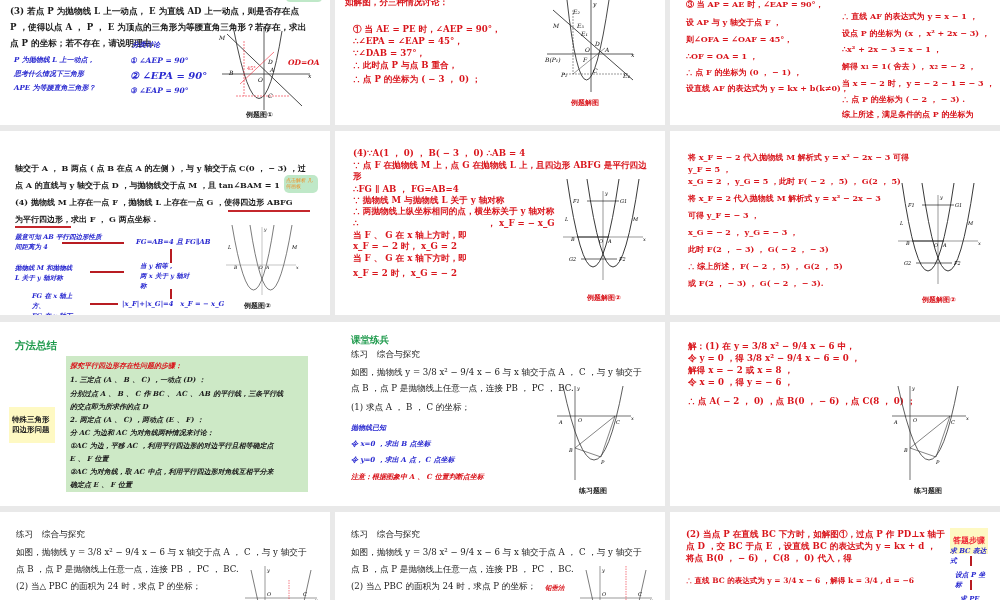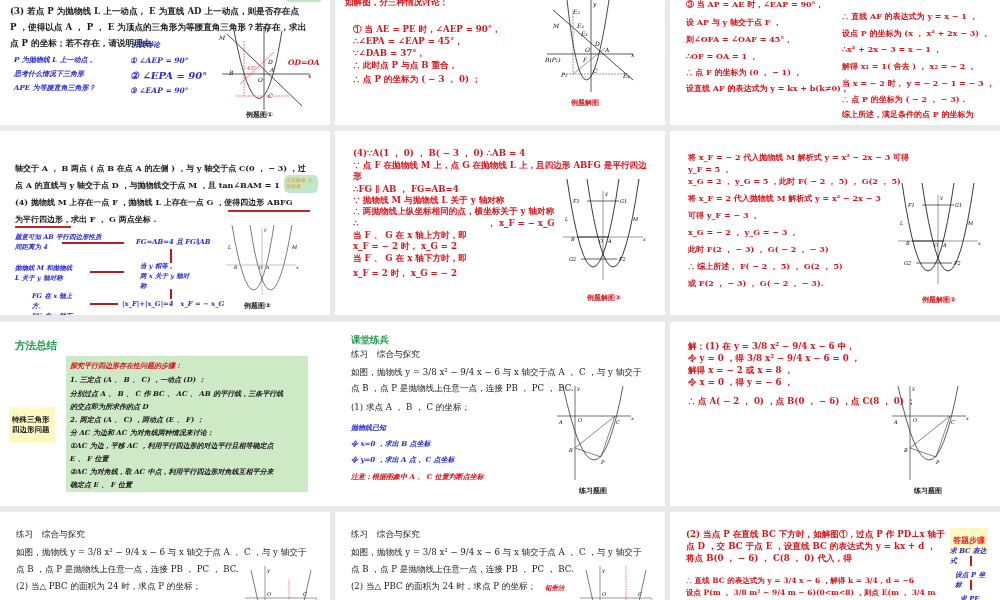--- a/index.html
+++ b/index.html
@@ -331,21 +331,20 @@
       <text x="70" y="36" font-size="5" font-style="italic">x</text>
       <text x="22" y="6" font-size="5" font-style="italic">y</text>
     </svg>
   </div>
 
   <div class="slide" style="left:670px;top:518px;width:330px;height:95px;">
     <div class="line r" style="left:16px;top:17px;">(2) 当点 P 在直线 BC 下方时，如解图①，过点 P 作 PD⊥x 轴于</div>
     <div class="line r" style="left:16px;top:29px;">点 D ，交 BC 于点 E ，设直线 BC 的表达式为 y = kx + d ，</div>
     <div class="line r" style="left:16px;top:41px;">将点 B(0 ， − 6) ， C(8 ， 0) 代入，得</div>
     <div class="line r" style="left:16px;top:63px;font-size:7.5px;">∴ 直线 BC 的表达式为 y = 3/4 x − 6 ，解得 k = 3/4 , d = −6</div>
-    <div class="line r" style="left:16px;top:75px;font-size:7.5px;">设点 P(m ， 3/8 m² − 9/4 m − 6)(0&lt;m&lt;8) ，则点 E(m ， 3/4 m</div>
     <div class="line r" style="left:16px;top:87px;font-size:7.5px;">− 6) ，</div>
     <div class="tag" style="left:280px;top:16px;color:#e23;font-size:8px;">答题步骤</div>
     <div class="line bl" style="left:280px;top:34px;font-size:6.8px;">求 BC 表达</div>
     <div class="line bl" style="left:280px;top:44px;font-size:6.8px;">式</div>
     <div class="connector" style="left:300px;top:44px;width:1.5px;height:10px;"></div>
     <div class="line bl" style="left:285px;top:58px;font-size:6.8px;">设点 P 坐</div>
     <div class="line bl" style="left:285px;top:68px;font-size:6.8px;">标</div>
     <div class="connector" style="left:300px;top:68px;width:1.5px;height:10px;"></div>
     <div class="line bl" style="left:290px;top:82px;font-size:6.8px;">求 PE</div>
   </div>

